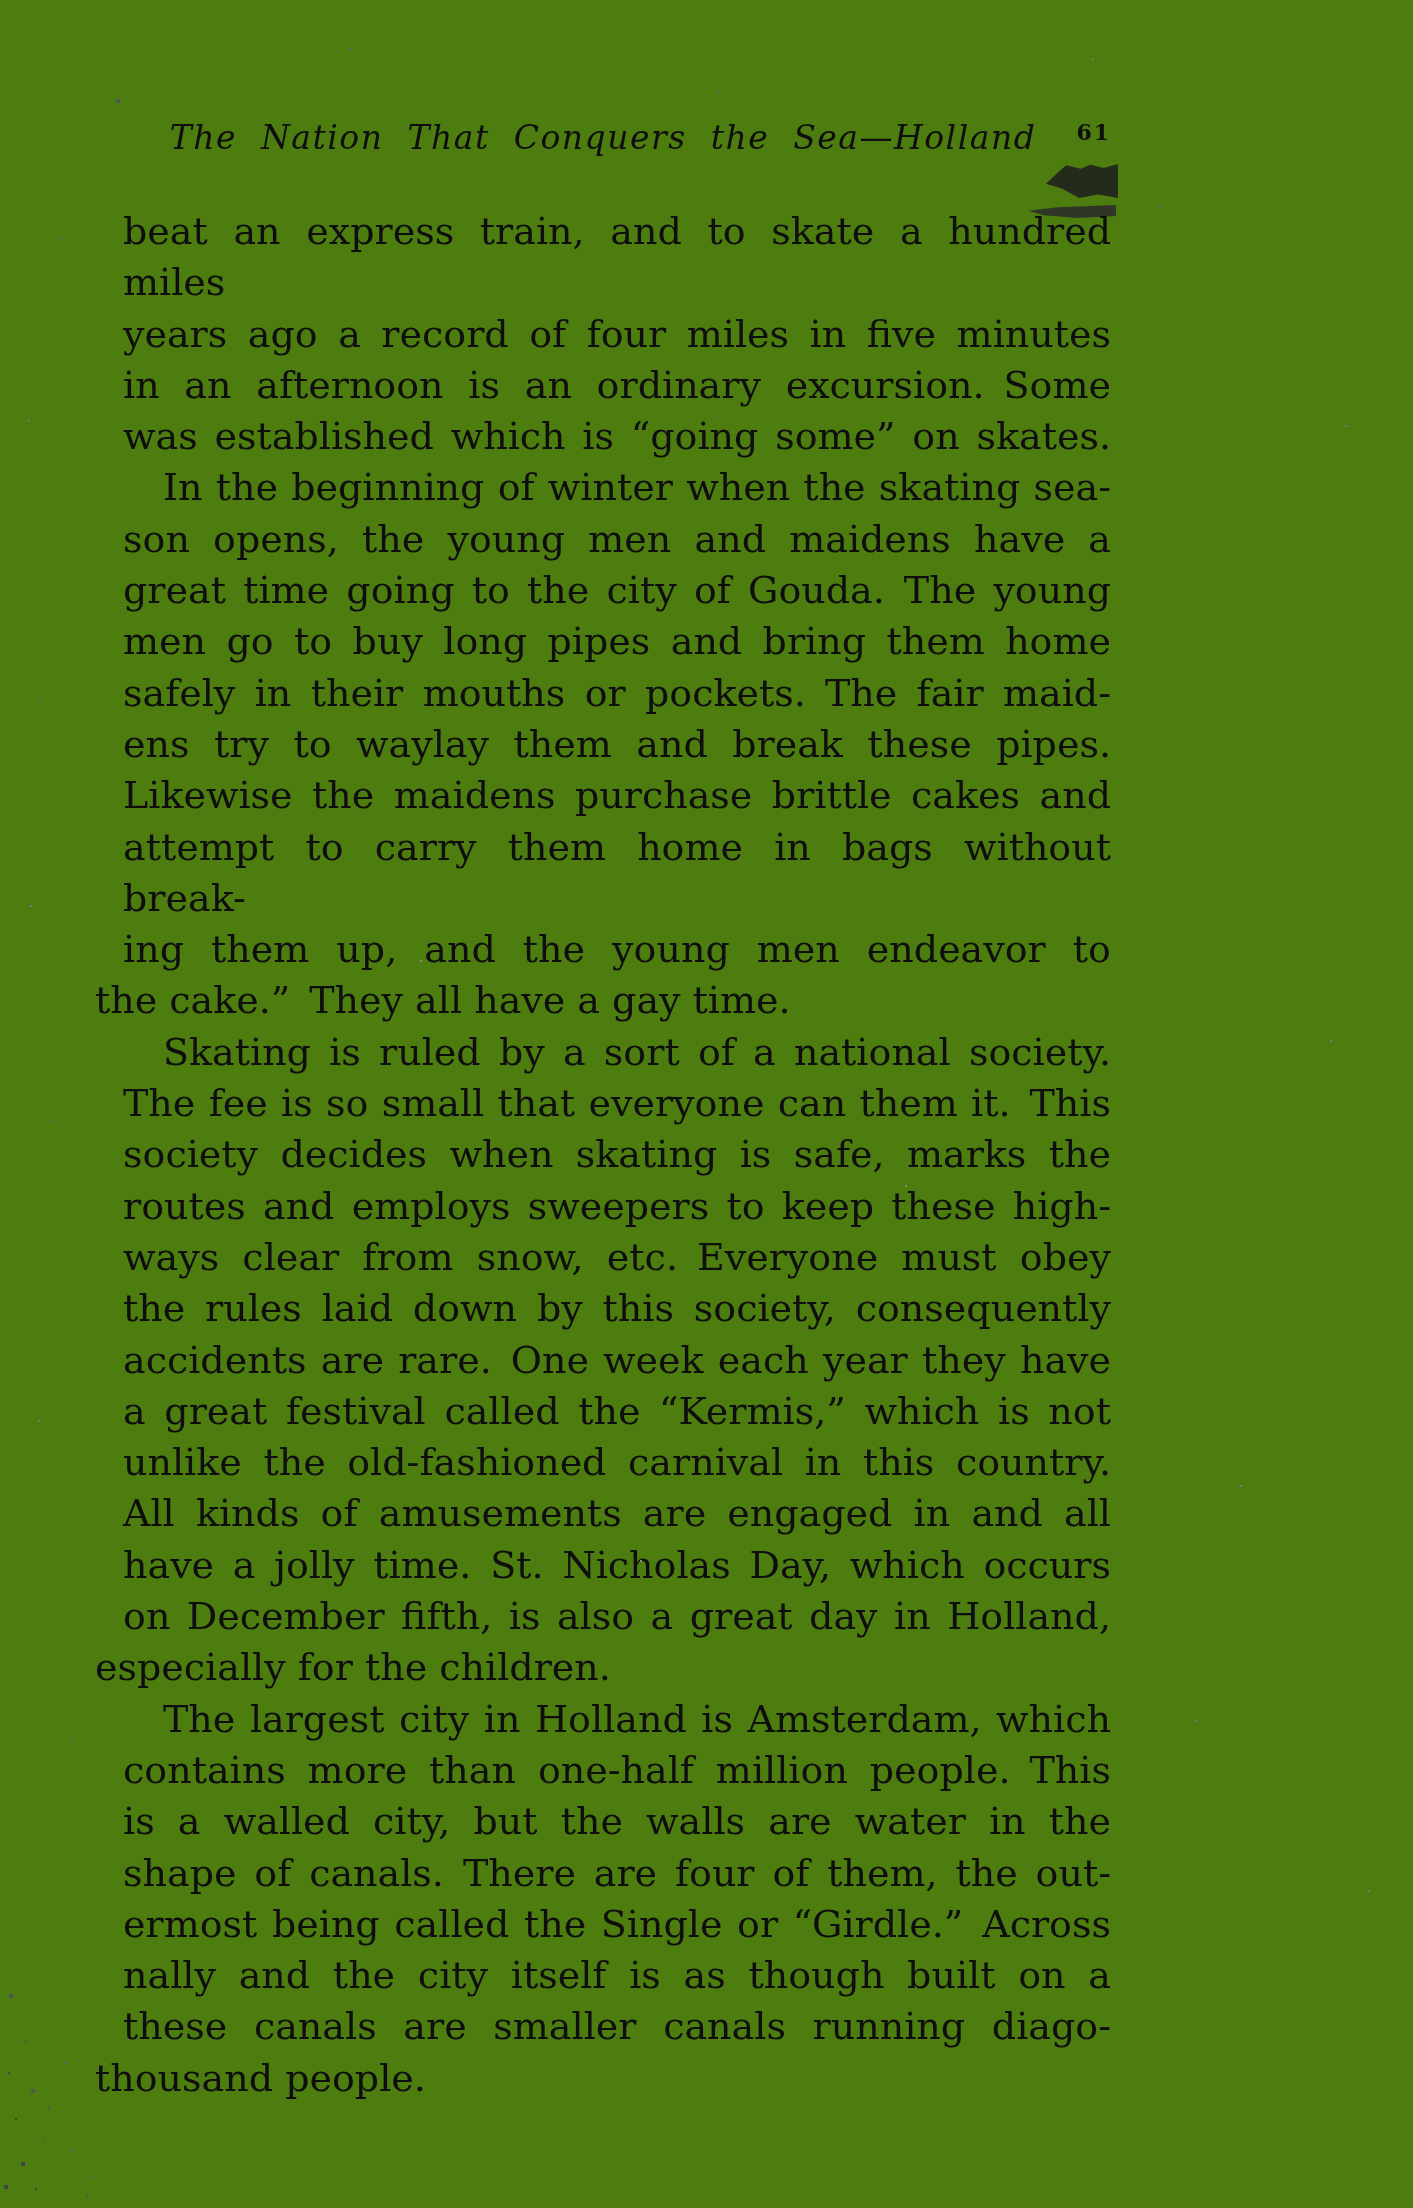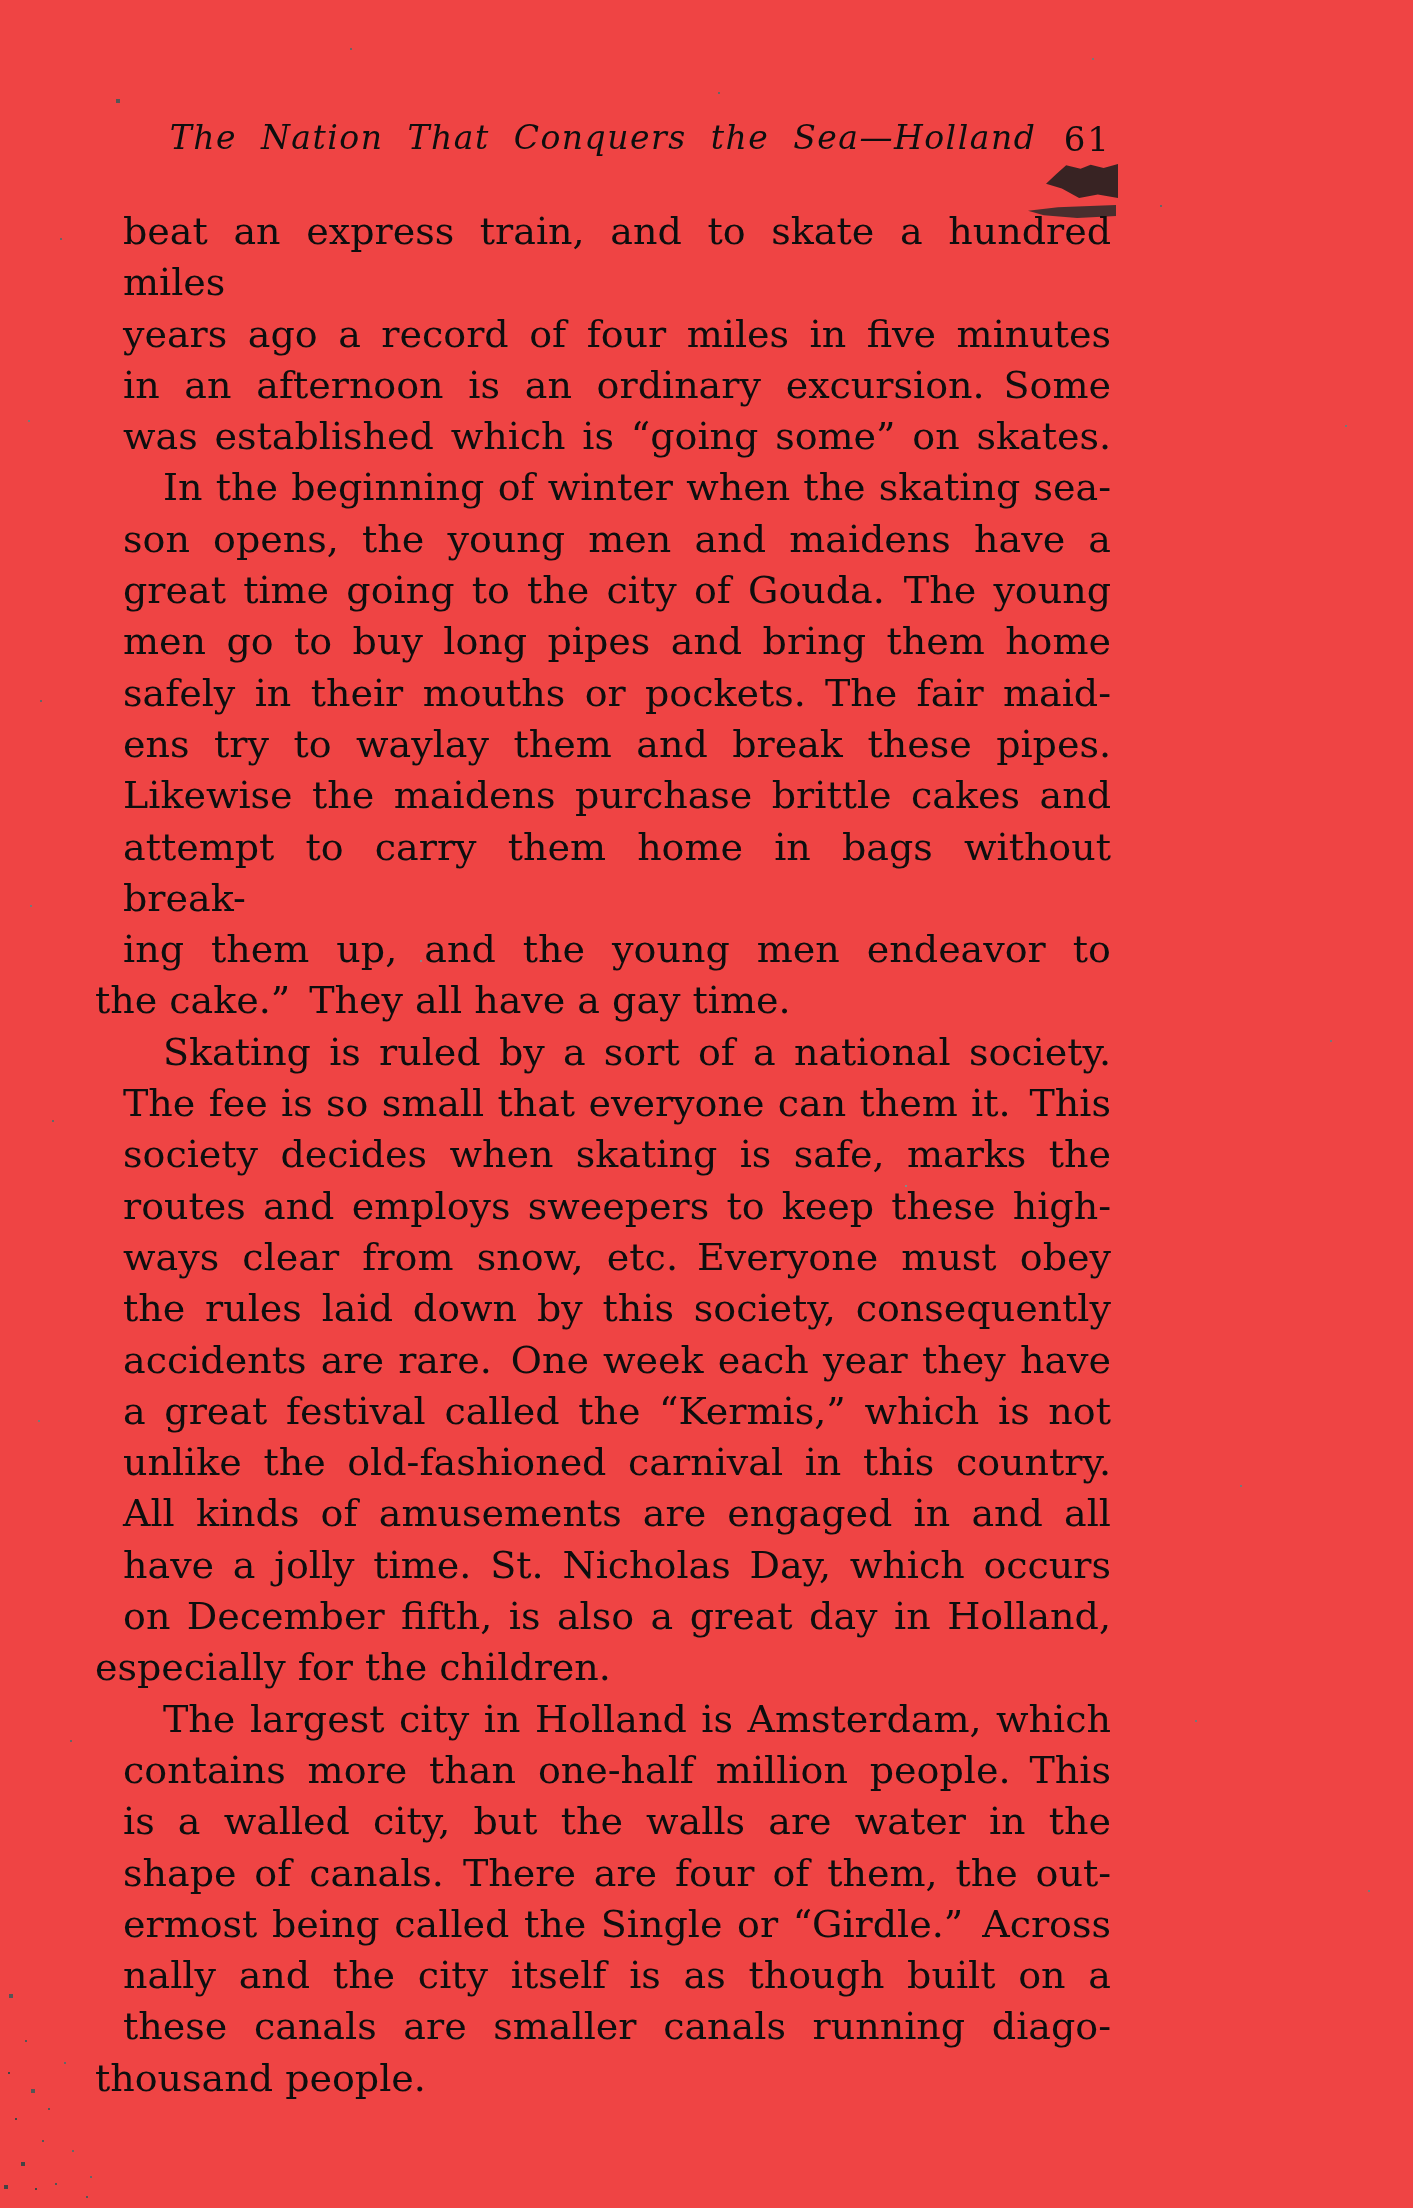--- a/index.html
+++ b/index.html
@@ -1,39 +1,39 @@
 <!DOCTYPE html>
 <html><head>
 <meta charset="utf-8">
 <style>
   html,body{margin:0;padding:0;background:#e8e8e8;}
   .page{
     position:relative;
     width:1413px;height:2208px;
-    background:#ef4444;
+    background:#4d7c0f;
     overflow:hidden;
     font-family:"DejaVu Serif", serif;
     color:#0e0e0e;
   }
   
   .running-header{
     position:absolute;left:95px;top:118px;width:1016px;height:46px;
     text-align:center;
   }
   .running-header .title{
     font-style:italic;
     font-size:33px;
     letter-spacing:1.5px;
     word-spacing:12px;
     white-space:nowrap;
   }
   .running-header .pagenum{
     position:absolute;right:0;top:1px;
-    font-weight:normal;
-    font-size:34px;
+    font-weight:bold;
+    font-size:22px;
     letter-spacing:2px;
   }
   
   .smudge{position:absolute;left:1026px;top:164px;width:92px;height:56px;}
   .smudge::before{
     content:"";position:absolute;right:0;top:0;width:72px;height:34px;
     background:#1f1f1f;
     clip-path:polygon(28% 4%,48% 14%,62% 2%,80% 12%,100% 0,100% 100%,72% 90%,46% 100%,22% 72%,0 58%,14% 30%);
     opacity:.88;
   }

